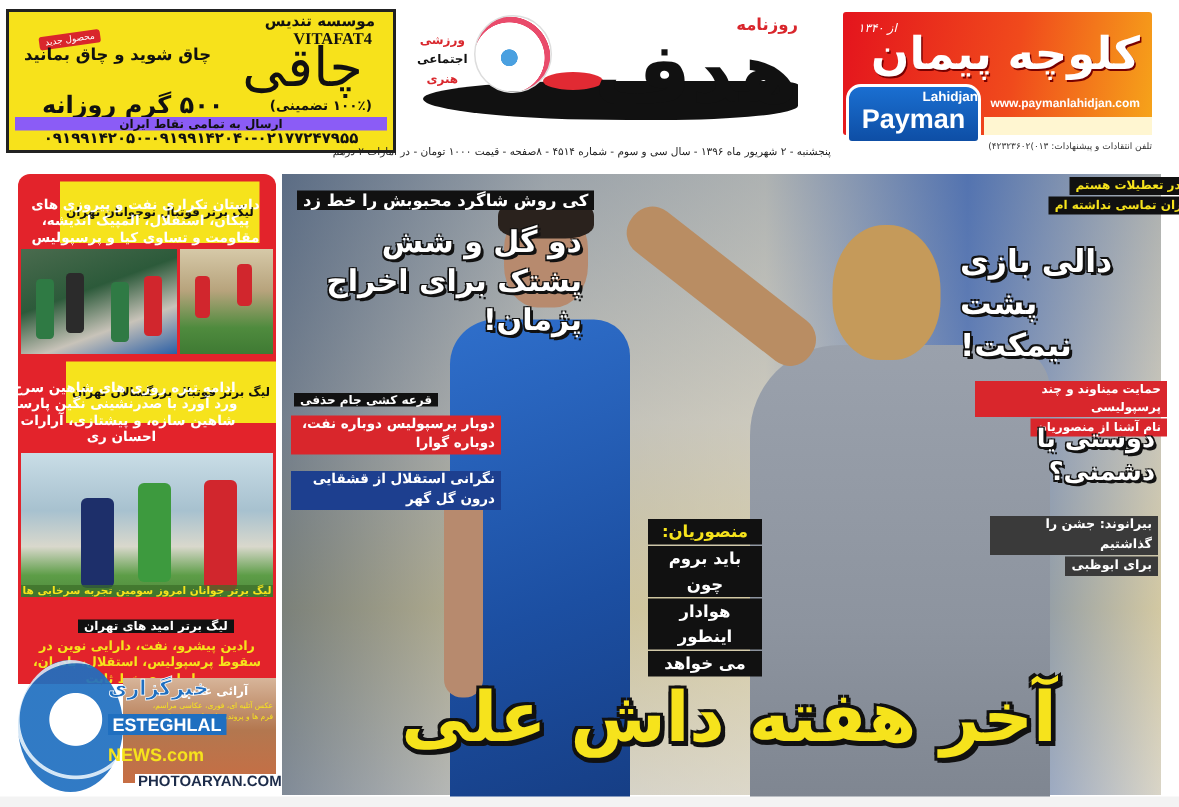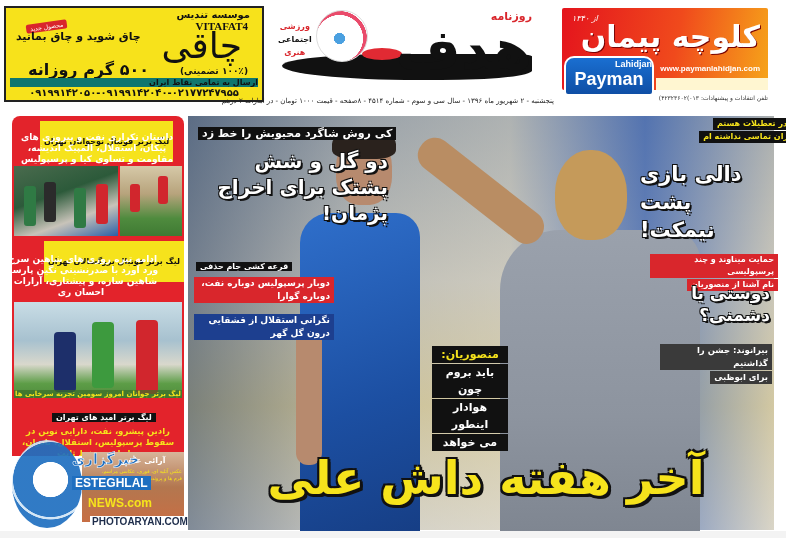--- a/index.html
+++ b/index.html
@@ -9,21 +9,21 @@
 
   
   #ad-left { left: 4px; top: 6px; width: 260px; height: 96px; background: #f7e21b; border: 2px solid #222; padding: 2px 4px; }
   #ad-left .org { position: absolute; right: 12px; top: 1px; font-size: 10px; font-weight: bold; color: #111; }
   #ad-left .brand { position: absolute; right: 14px; top: 12px; font-family: "Liberation Serif", serif; font-size: 11px; font-weight: bold; color: #111; direction: ltr; }
   #ad-left .badge { position: absolute; left: 20px; top: 14px; background: #d9262c; color: #fff; font-size: 6px; padding: 1px 4px; transform: rotate(-8deg); border-radius: 2px; }
   #ad-left .slogan { position: absolute; left: 10px; top: 22px; font-size: 11px; font-weight: bold; color: #111; }
   #ad-left .big { position: absolute; right: 20px; top: 20px; font-size: 36px; font-weight: normal; color: #111; line-height: 1; }
   #ad-left .guarantee { position: absolute; right: 14px; top: 58px; font-size: 9px; font-weight: bold; color: #111; }
   #ad-left .dose { position: absolute; left: 22px; top: 52px; font-size: 16px; font-weight: bold; color: #111; }
-  #ad-left .ship { position: absolute; left: 4px; right: 4px; top: 70px; background: #0f766e; font-size: 8px; font-weight: bold; color: #111; }
+  #ad-left .ship { position: absolute; left: 4px; right: 4px; top: 70px; background: #8b5cf6; font-size: 8px; text-align: center; font-weight: bold; color: #111; }
   #ad-left .phones { position: absolute; left: 4px; right: 4px; top: 79px; font-size: 10px; font-weight: bold; text-align: center; color: #111; direction: ltr; letter-spacing: -0.3px; }
 
   #masthead { left: 272px; top: 4px; width: 282px; height: 100px; }
   #masthead .ball { position: absolute; left: 44px; top: 6px; width: 52px; height: 52px; border-radius: 50%; background: radial-gradient(circle at 45% 55%, #4aa0e0 0 14%, #fff 15% 60%, #e94b6b 61% 70%, #fff 71%); border: 1px solid #ddd; }
   #masthead .swoosh { position: absolute; left: 10px; top: 50px; width: 250px; height: 26px; background: #111; border-radius: 50% 10% 40% 60%; }
   #masthead .swoosh-red { position: absolute; left: 90px; top: 44px; width: 40px; height: 12px; background: #e12a33; border-radius: 50%; }
   #masthead .logo { position: absolute; right: 22px; top: 18px; font-size: 56px; font-weight: bold; color: #111; line-height: 1; }
   #masthead .ruznameh { position: absolute; right: 22px; top: 6px; font-size: 11px; font-weight: bold; color: #d9262c; }
   #masthead .tags { position: absolute; left: 6px; top: 16px; font-size: 8px; font-weight: bold; text-align: center; line-height: 13px; }
   #masthead .tags .t1 { color: #d9262c; } #masthead .tags .t2 { color: #111; } #masthead .tags .t3 { color: #d9262c; }
@@ -56,21 +56,21 @@
   #left-s2-text { left: 0; top: 254px; width: 162px; }
   #left-p3 { left: 14px; top: 302px; width: 168px; height: 96px; background: linear-gradient(180deg, #c9dde6 0%, #a7c1cf 40%, #d9d8cc 65%, #5d9d47 85%, #4f8a3c 100%); }
   #left-p3 .pl { position: absolute; border-radius: 4px; }
   #left-p3-caption { left: 14px; top: 390px; width: 168px; font-size: 7px; color: #f6e31c; font-weight: bold; text-align: center; background: rgba(60,110,40,0.7); }
   #left-s3-kicker { left: 52px; top: 413px; }
   #left-s3-text { left: 16px; top: 426px; width: 164px; }
 
   #watermark { left: 12px; top: 440px; width: 70px; height: 88px; border-radius: 50%; background: radial-gradient(circle at 55% 45%, #ffffff 0 28%, #1f6fc0 29% 60%, #d0e4f5 61% 64%, #1f6fc0 65%); opacity: 0.92; }
   #wm-text1 { left: 72px; top: 451px; font-size: 14px; font-weight: bold; color: #1f6fc0; -webkit-text-stroke: 0.5px #fff; }
   #wm-text2 { left: 72px; top: 476px; background: #1f6fc0; color: #fff; font-family: "Liberation Sans", sans-serif; font-size: 12px; font-weight: bold; padding: 0 3px; direction: ltr; }
-  #wm-text3 { left: 88px; top: 496px; color: #f6e31c; font-family: "Liberation Sans", sans-serif; font-size: 12px; font-weight: bold; direction: ltr; }
+  #wm-text3 { left: 72px; top: 496px; color: #f6e31c; font-family: "Liberation Sans", sans-serif; font-size: 12px; font-weight: bold; direction: ltr; }
   #photo-ad { left: 82px; top: 452px; width: 102px; height: 70px; background: linear-gradient(180deg, #d7b59a 0%, #b3774f 50%, #c76e44 100%); }
   #photo-ad-title { left: 120px; top: 456px; font-size: 8px; color: #fff; font-weight: bold; }
   #photo-ad-body { left: 100px; top: 468px; width: 82px; font-size: 5px; color: #f6e31c; line-height: 7px; text-align: right; }
   #photo-ad-url { left: 90px; top: 516px; direction: ltr; font-family: "Liberation Sans", sans-serif; font-size: 10px; font-weight: bold; color: #1d2c4a; background: #fff; padding: 0 2px; }
 
   
   #main-photo { left: 188px; top: 116px; width: 586px; height: 414px; background:
       linear-gradient(90deg, rgba(60,80,110,0.6) 0%, rgba(180,180,175,0.4) 30%, rgba(210,205,190,0.5) 55%, rgba(60,100,180,0.7) 78%, rgba(205,200,185,0.5) 100%),
       linear-gradient(180deg, #8a97a6 0%, #c7c6bd 40%, #d9c98b 70%, #e7e3d6 100%); overflow: hidden; }
   #player { left: 300px; top: 125px; width: 120px; height: 410px; }

